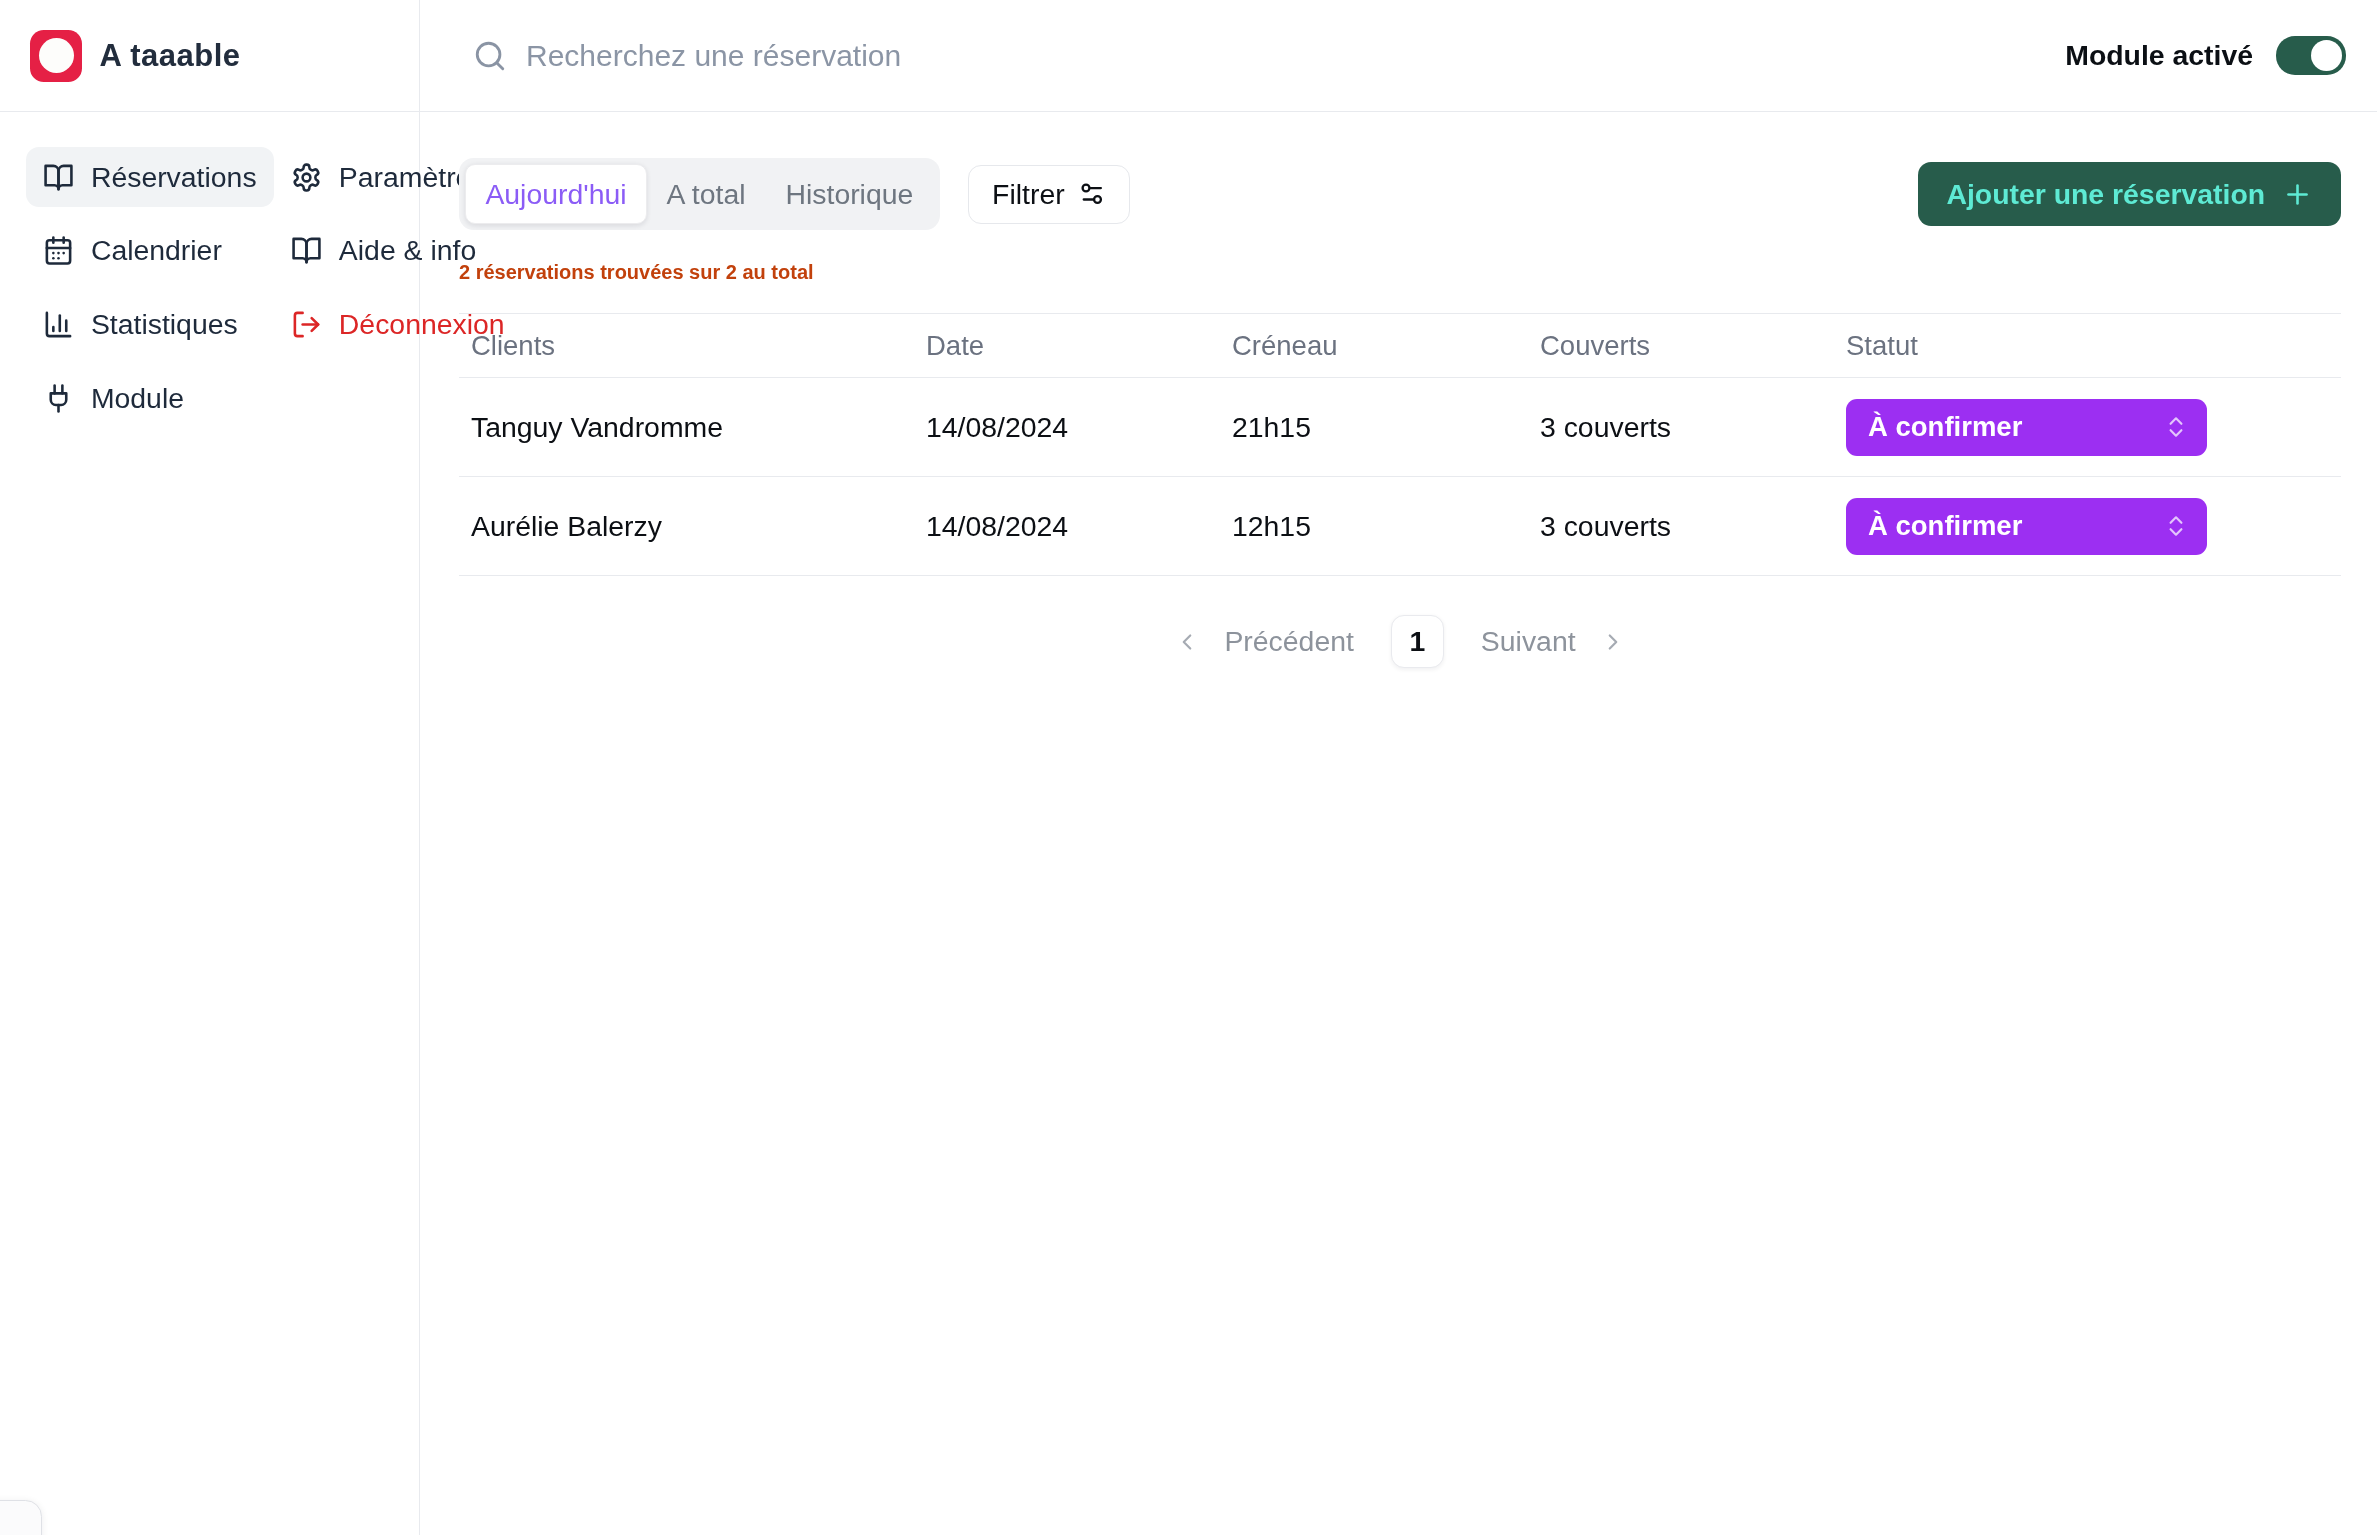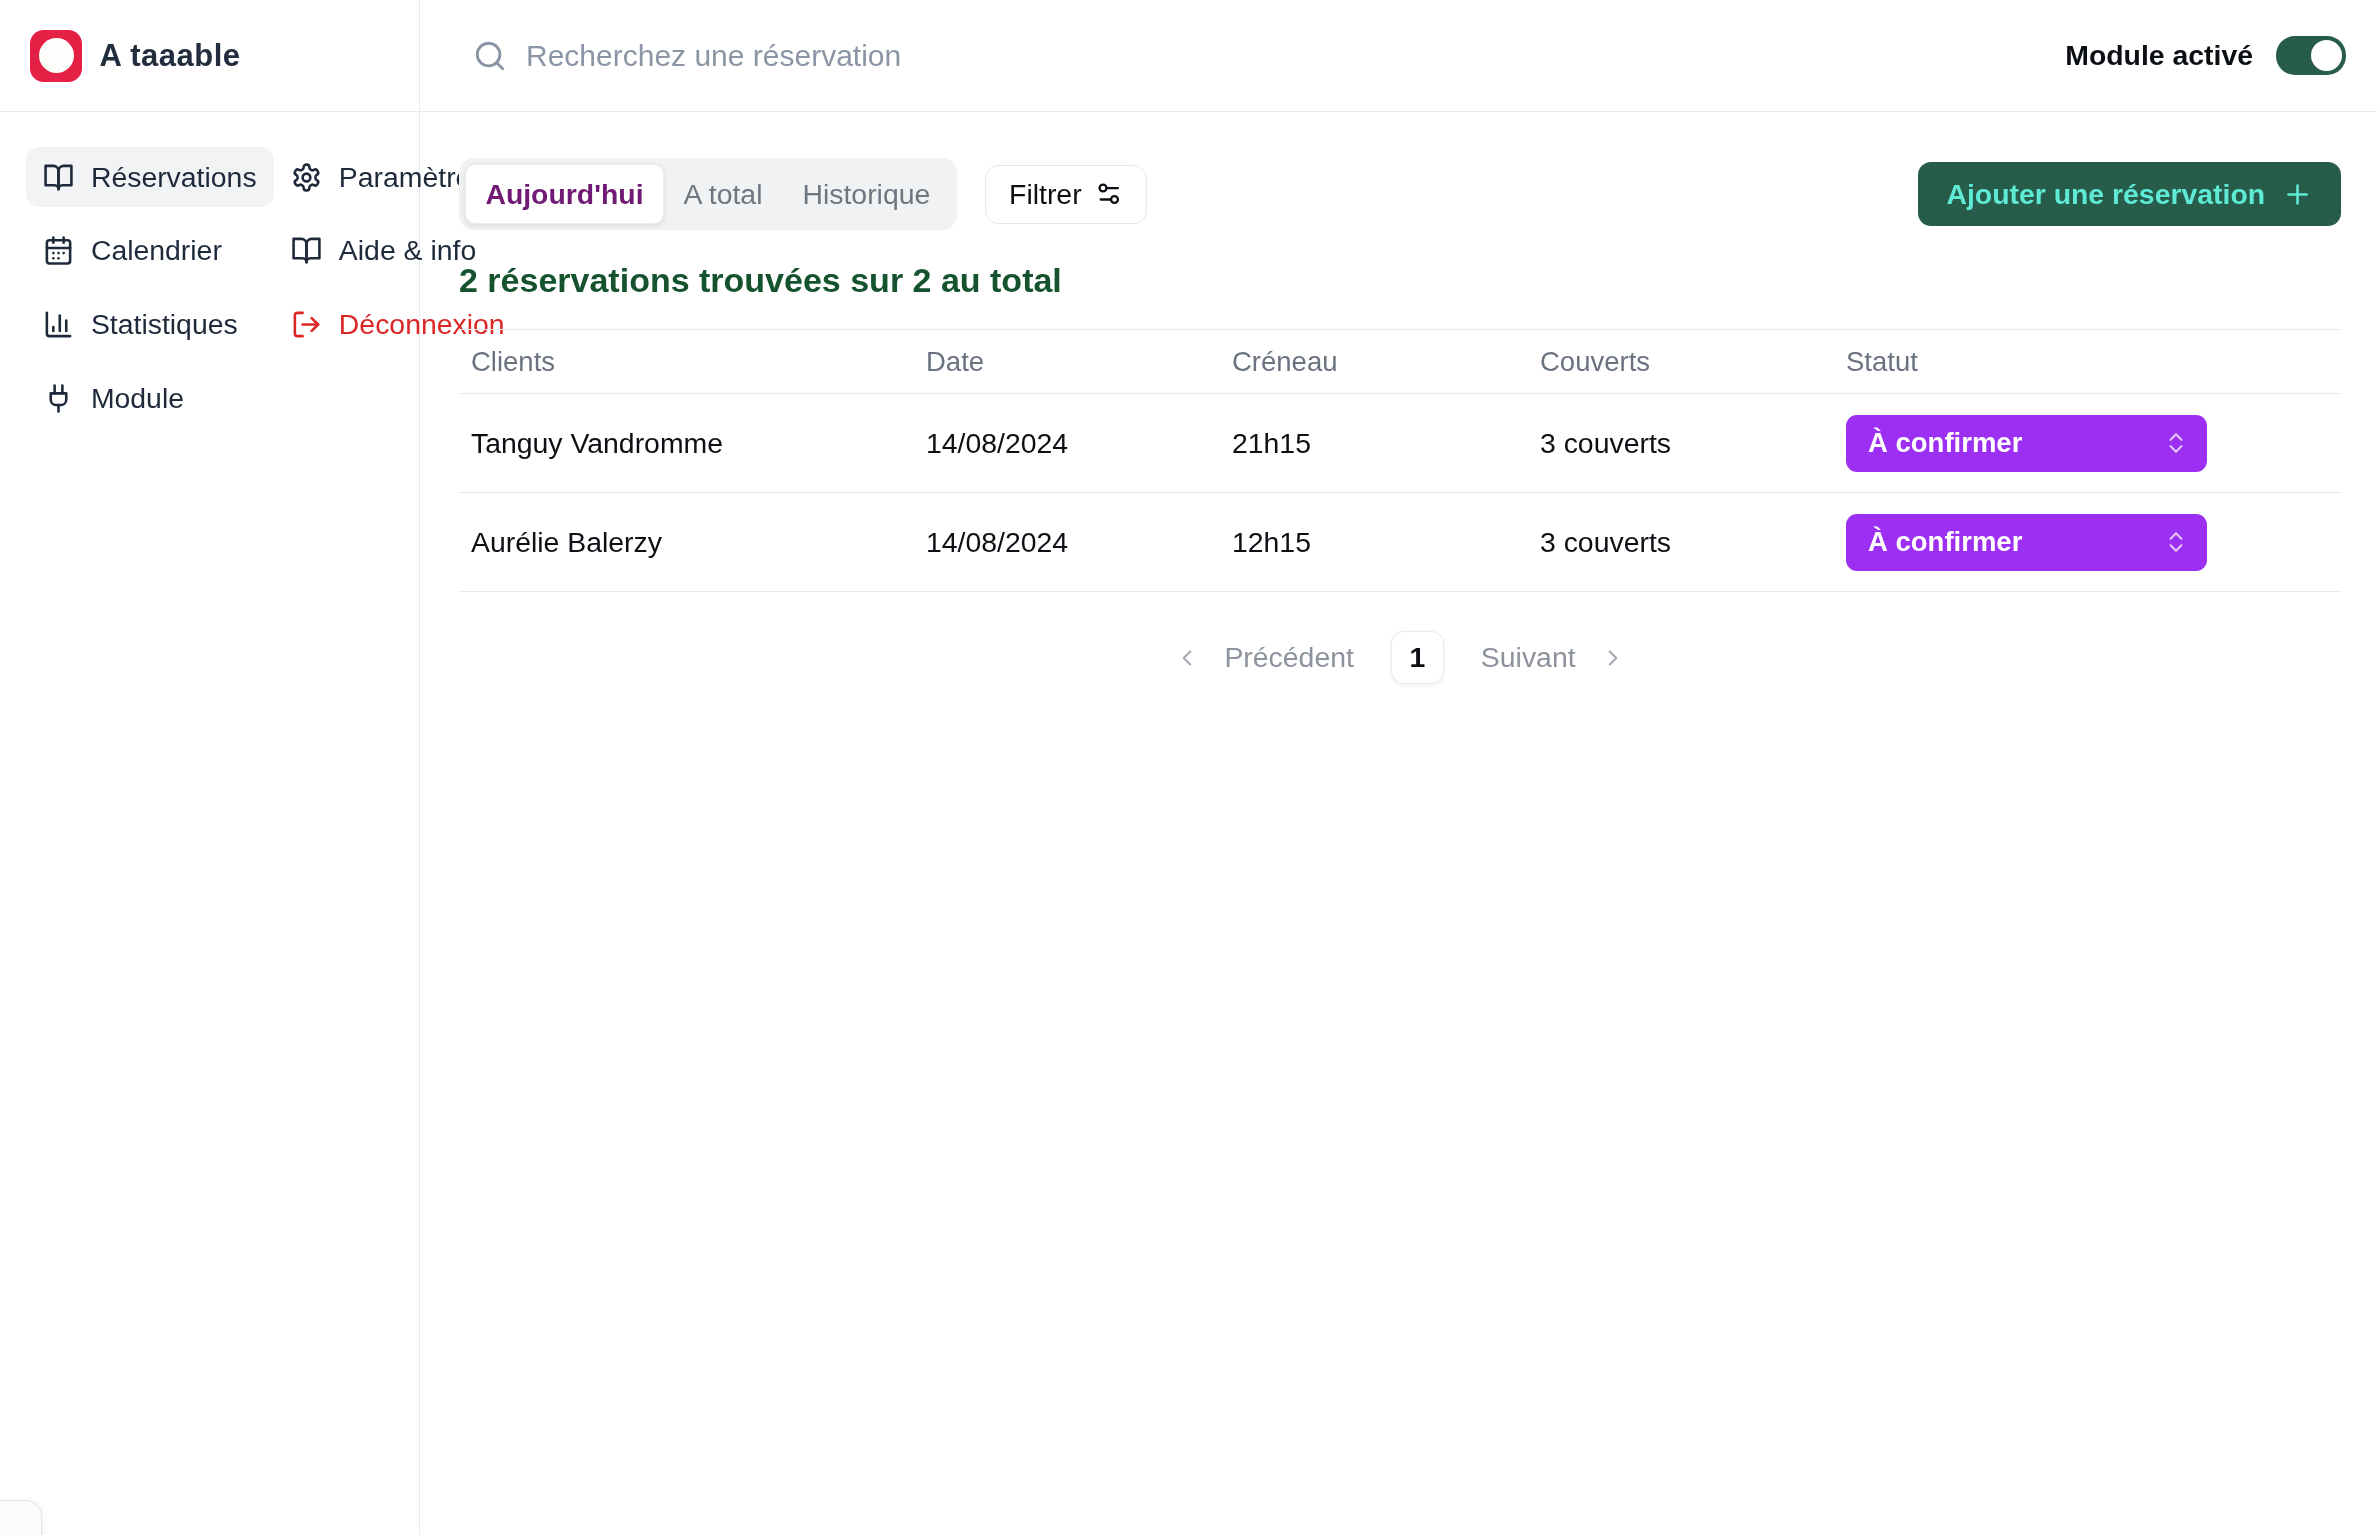--- a/index.html
+++ b/index.html
@@ -86,36 +86,36 @@
   .toolbar{display:flex;align-items:center;justify-content:space-between}
   .toolbar-left{display:flex;align-items:center;gap:28.4px}
   .segmented{
     display:flex;align-items:stretch;background:#f1f2f4;border-radius:14.7px;padding:6.4px;height:72px;
   }
   .seg-tab{
     display:flex;align-items:center;padding:0 19px;border-radius:10px;
     font-size:28.4px;color:#6e7680;cursor:pointer;white-space:nowrap;border:0.9px solid transparent;
   }
   .seg-tab.active{
-    background:#fff;color:#701a75;font-weight:700;border:0.9px solid #ececee;
+    background:#fff;color:#8b5cf6;font-weight:400;border:0.9px solid #ececee;
     box-shadow:0 1.8px 5.5px rgba(15,23,42,.10);
   }
   .filter-btn{
     display:flex;align-items:center;gap:13.8px;height:59px;padding:0 23px;
     background:#fff;border:1.8px solid #e6e8ec;border-radius:13px;
     font-family:inherit;font-size:28.4px;font-weight:500;color:#0c0f14;cursor:pointer;
   }
   .filter-btn .icon{width:27.5px;height:27.5px;stroke-width:2.2}
   .add-btn{
     display:flex;align-items:center;gap:16.5px;height:64px;padding:0 28.4px;
     background:var(--green);border:none;border-radius:13px;
     font-family:inherit;font-size:28.4px;font-weight:600;color:#5eead4;cursor:pointer;
   }
   .add-btn .icon{width:31px;height:31px;stroke-width:1.8}
-  .summary{margin:31px 0 29px;font-size:34px;font-weight:700;color:#14532d}
+  .summary{margin:31px 0 29px;font-size:20px;font-weight:700;color:#c2410c}
   
   .tbl-head,.tbl-row{
     display:grid;
     grid-template-columns:455px 306px 308px 306px 1fr;
     align-items:center;padding-left:12px;
   }
   .tbl-head{
     height:65px;border-top:1.8px solid var(--border);border-bottom:1.8px solid var(--border);
     color:var(--muted);font-size:27.5px;font-weight:400;
   }

